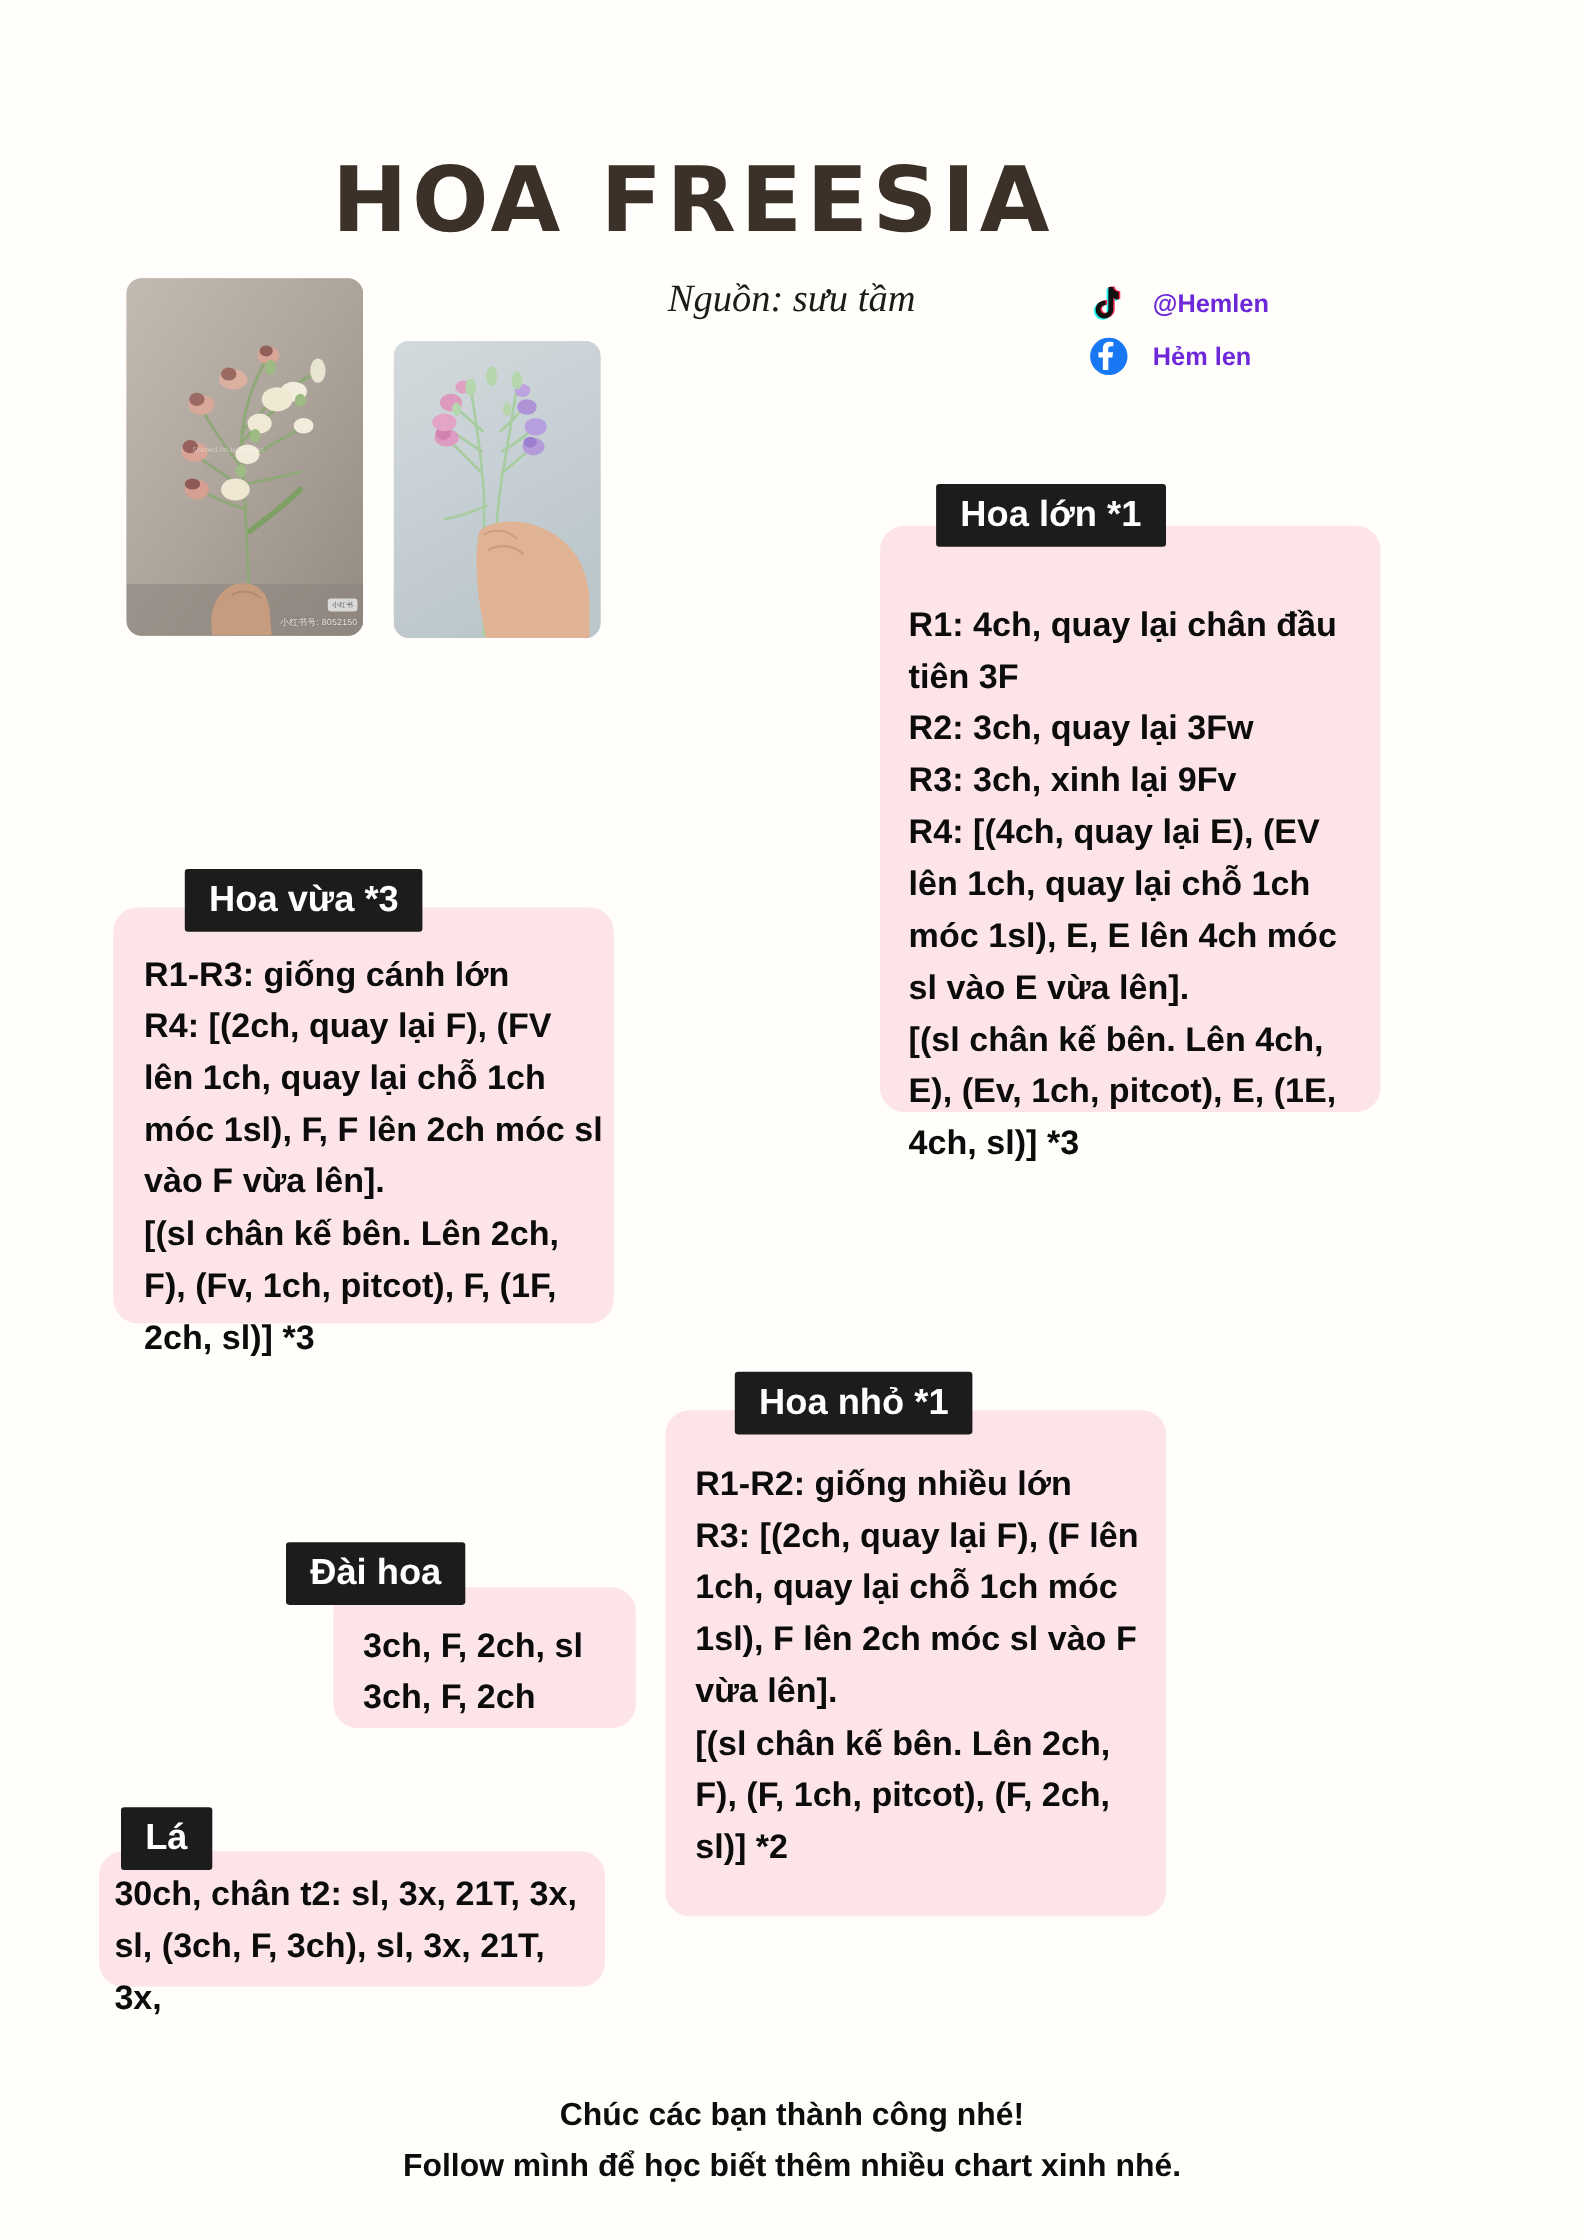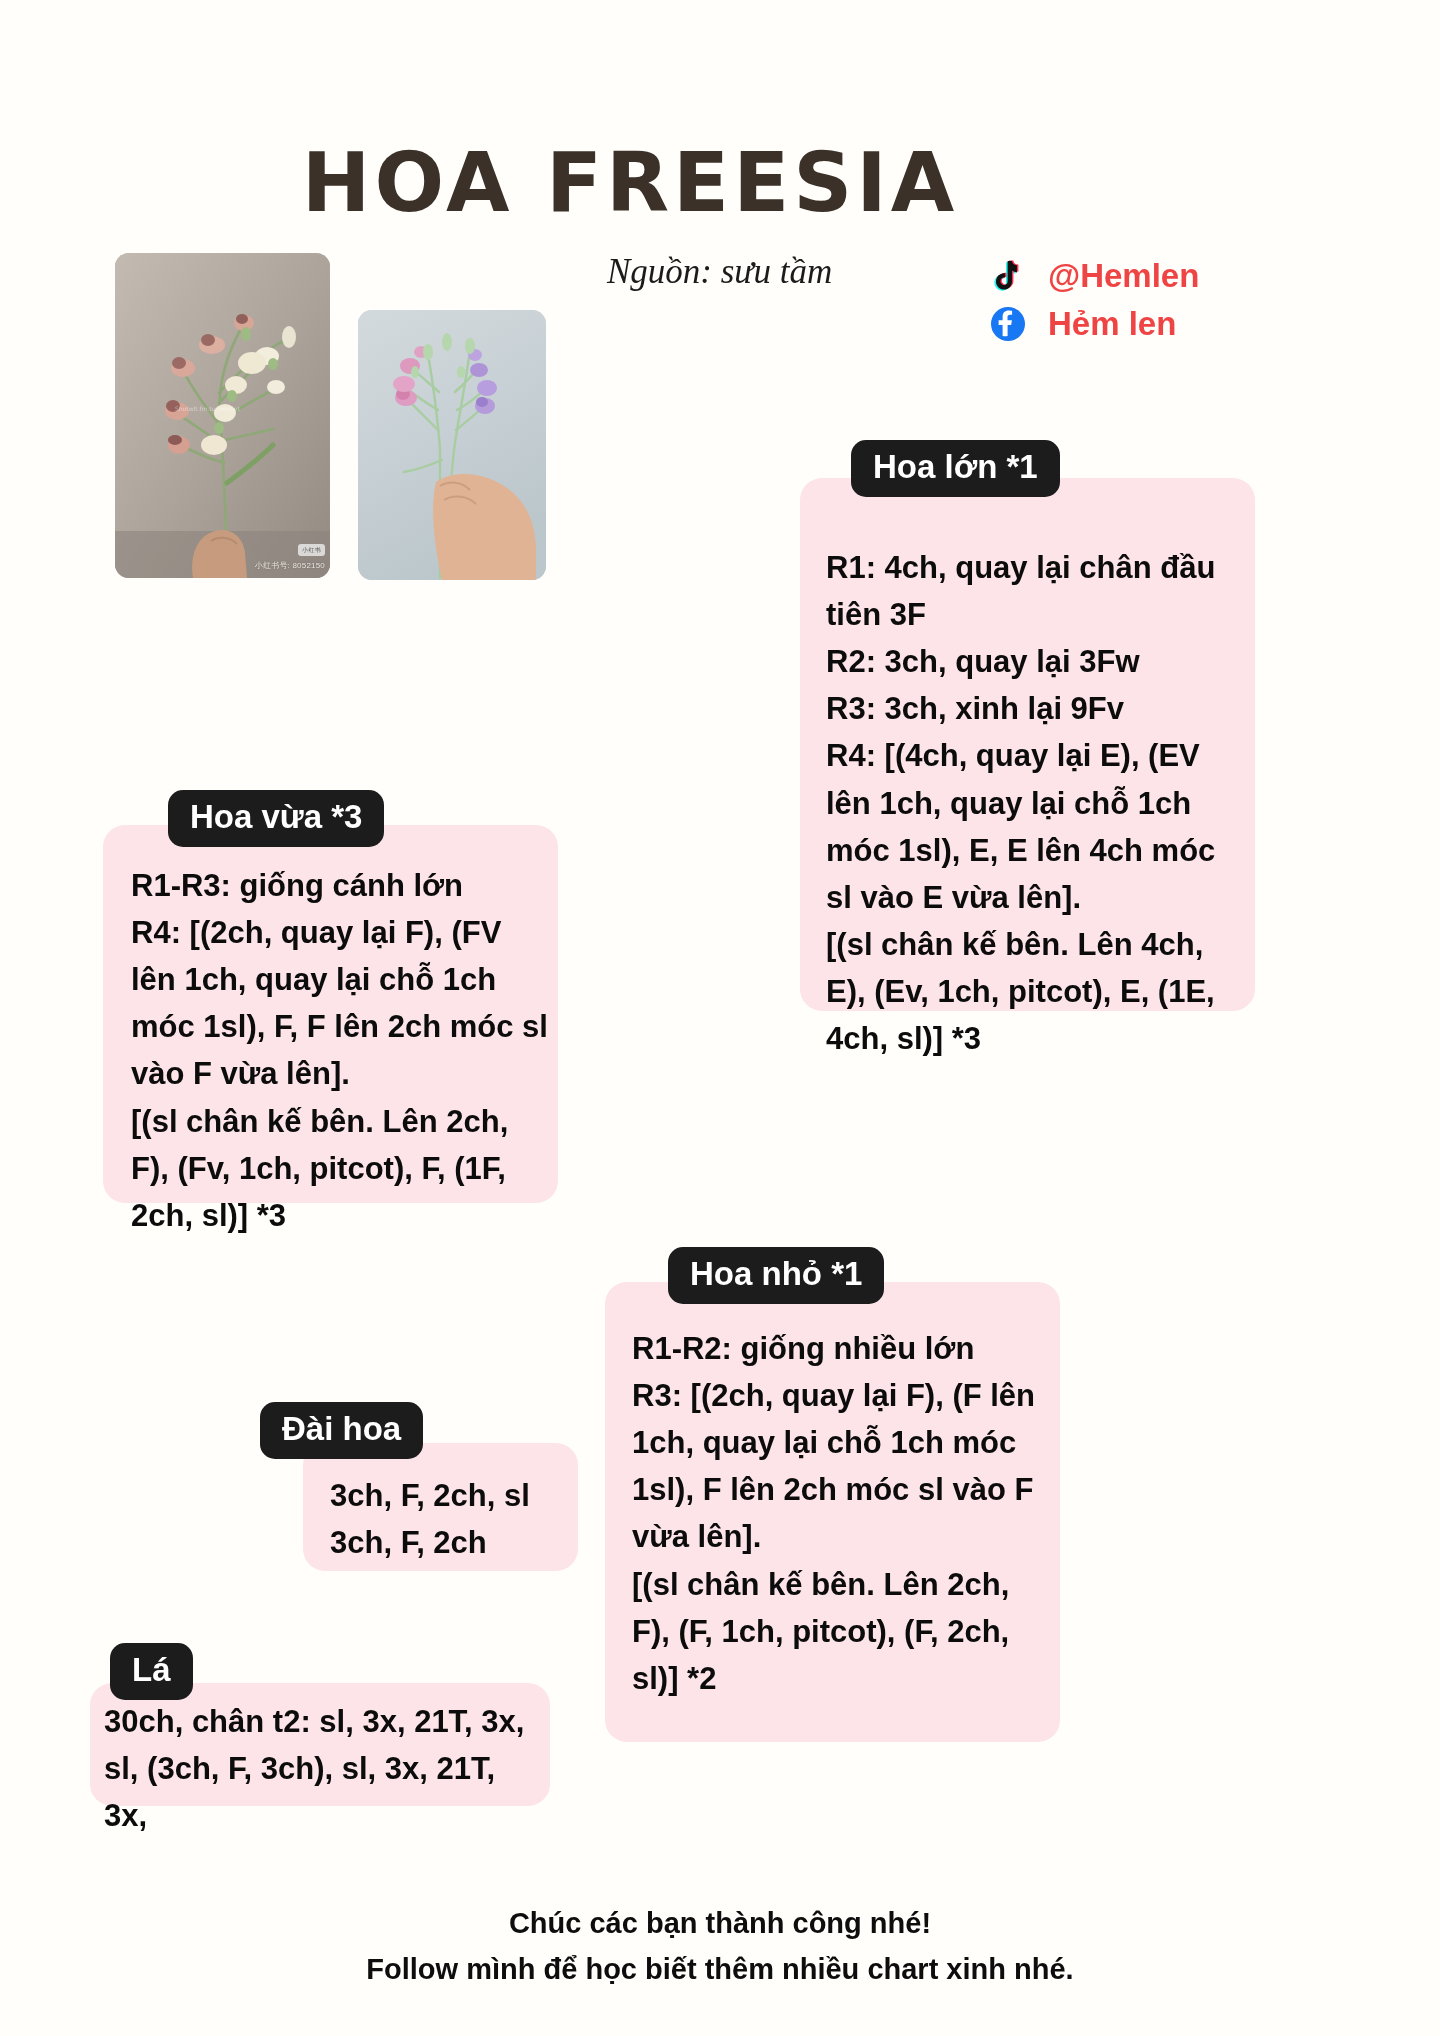--- a/index.html
+++ b/index.html
@@ -49,23 +49,23 @@
     top: 252px;
     left: 990px;
   }
   .social-row {
     display: flex;
     align-items: center;
     gap: 22px;
     height: 48px;
   }
   .social-label {
-    font-size: 33px;
+    font-size: 23px;
     font-weight: 700;
-    color: #ef4444;
+    color: #6d28d9;
     white-space: nowrap;
   }
   .ico {
     width: 36px;
     height: 36px;
     flex: 0 0 36px;
     display: block;
   }
 
   
@@ -123,21 +123,21 @@
     line-height: 1.52;
     color: #0c0c0c;
   }
 
   .tag {
     position: absolute;
     background: #1C1C1C;
     color: #ffffff;
     font-size: 33px;
     font-weight: 700;
-    border-radius: 15px;
+    border-radius: 3px;
     padding: 9px 22px 11px 22px;
     white-space: nowrap;
     line-height: 1.12;
     z-index: 5;
   }
 
   
   #card-hoa-lon   { left: 800px; top: 478px; width: 455px; height: 533px; }
   #tag-hoa-lon    { left: 851px; top: 440px; }
   #body-hoa-lon   { position: absolute; left: 826px; top: 544px; width: 420px; }

